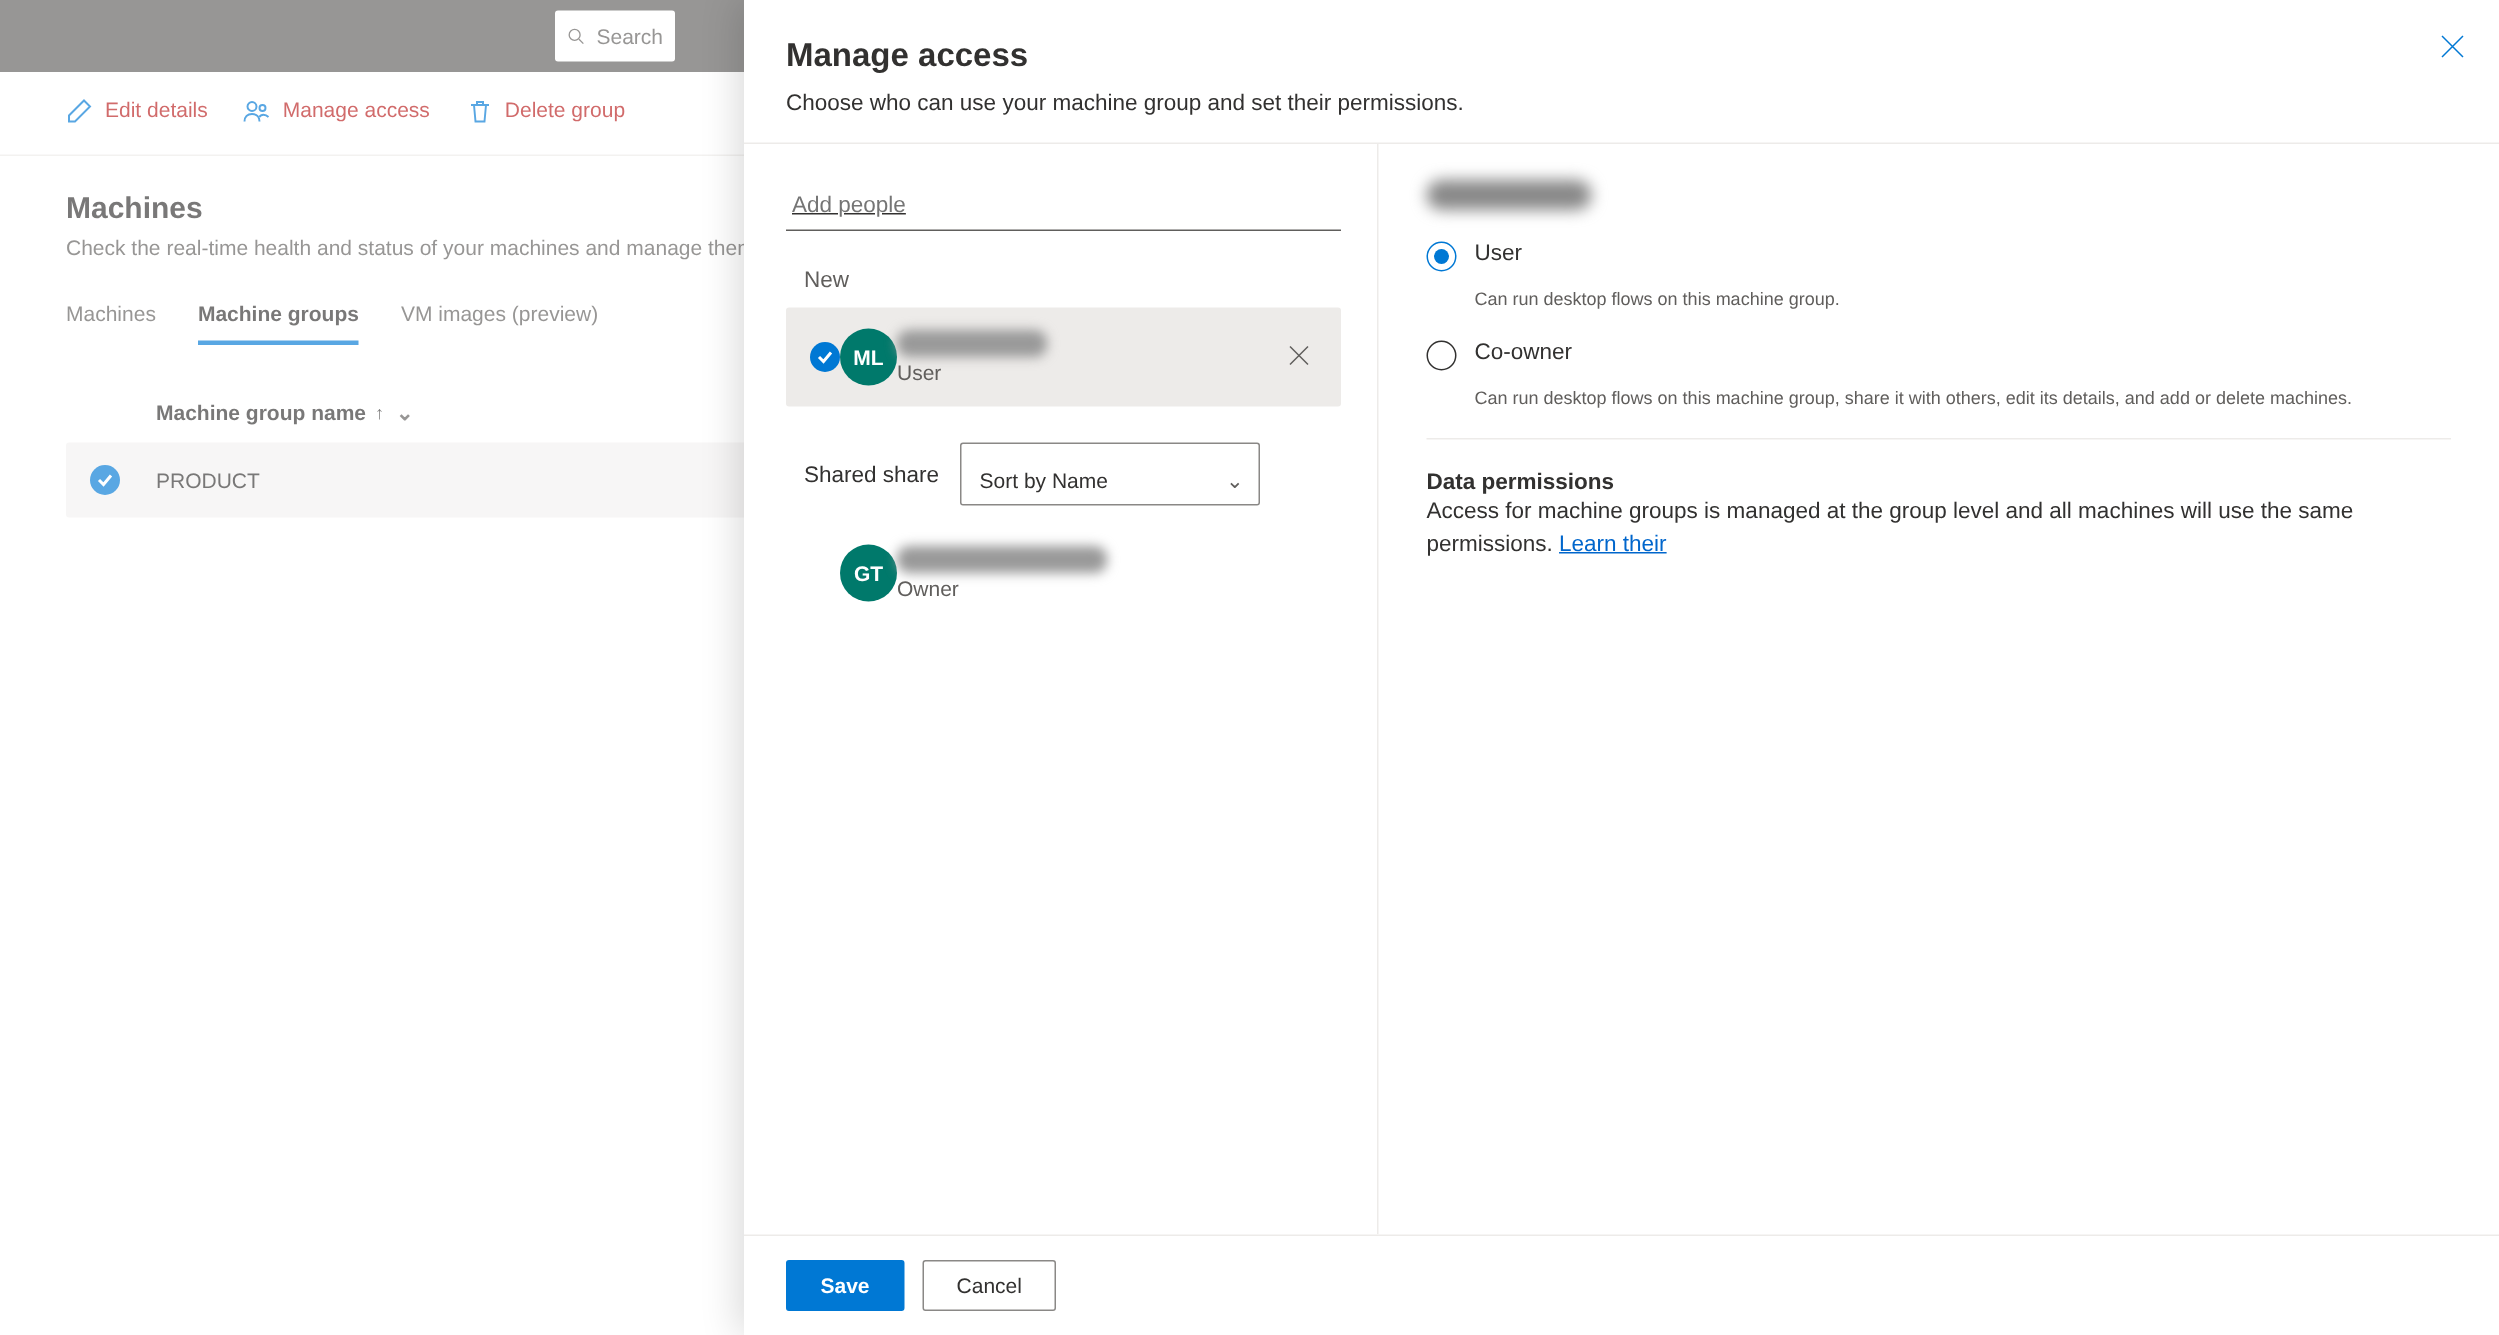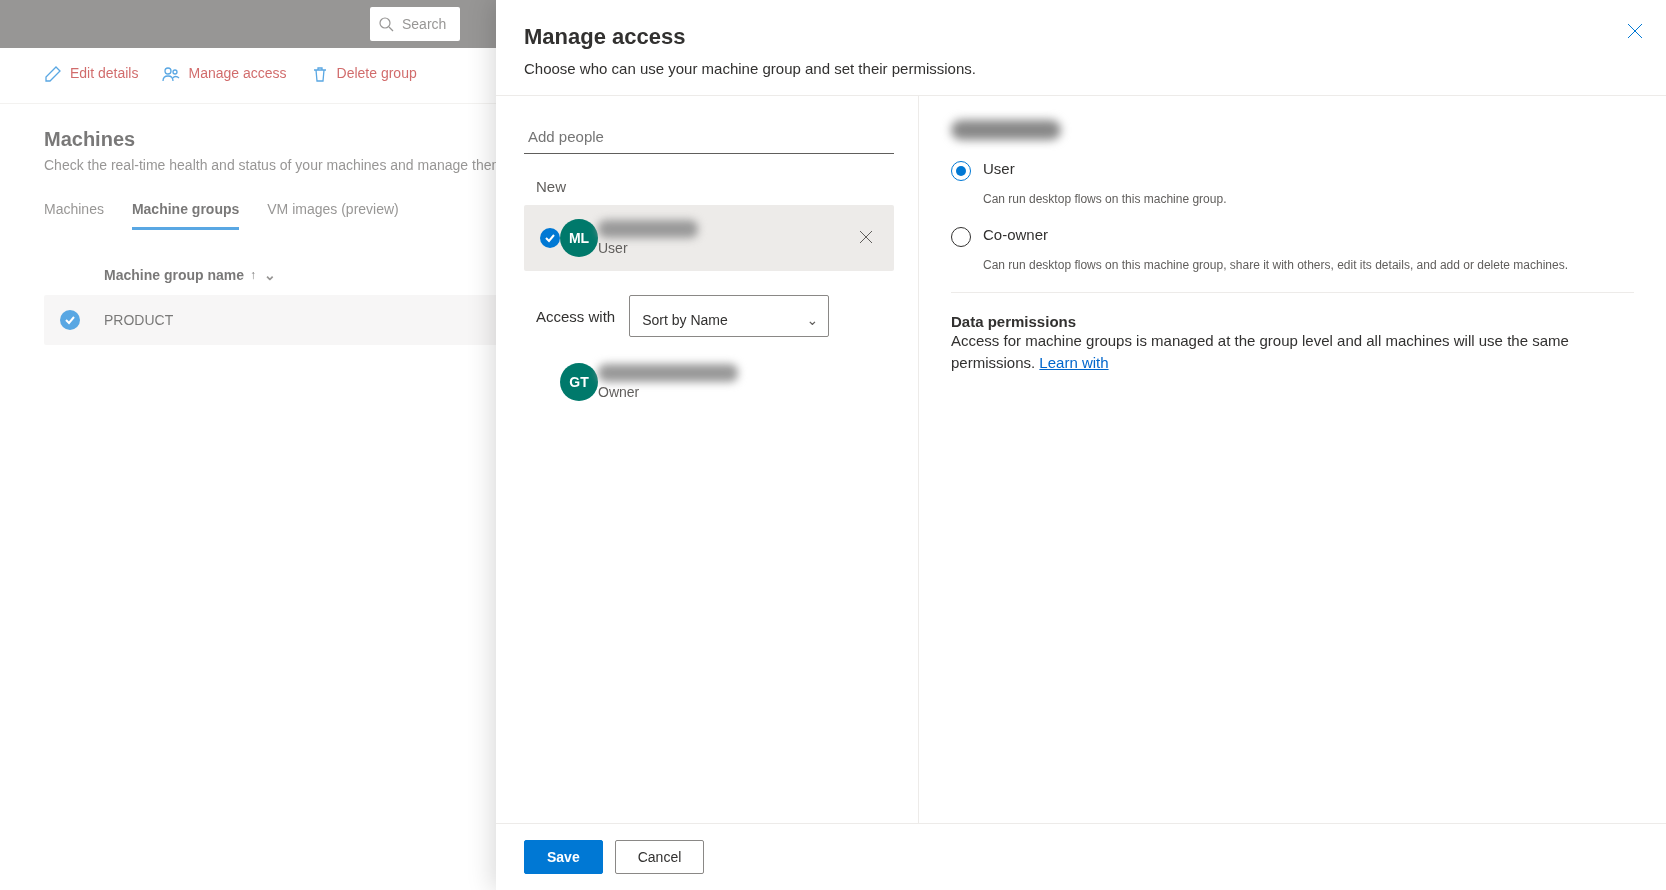--- a/index.html
+++ b/index.html
@@ -19,21 +19,21 @@
       display: flex;
       align-items: center;
       padding-left: 370px;
     }
     .search-box {
       background: #fff;
       border-radius: 2px;
       display: flex;
       align-items: center;
       padding: 6px 8px;
-      width: 90px;
+      width: 80px;
       height: 34px;
     }
     .search-box svg { margin-right: 8px; }
     .search-box span { color: #605e5c; font-size: 14px; }
     .command-bar {
       height: 56px;
       border-bottom: 1px solid #edebe9;
       display: flex;
       align-items: center;
       padding: 0 44px;
@@ -165,20 +165,21 @@
     }
     .add-people {
       border: none;
       border-bottom: 1px solid #605e5c;
       padding: 8px 4px;
       font-size: 15px;
       width: 100%;
       outline: none;
       color: #323130;
       background: transparent;
+      text-decoration: underline;
     }
     .section-label {
       color: #605e5c;
       font-size: 15px;
       margin: 24px 0 10px 12px;
     }
     .person-row {
       display: flex;
       align-items: center;
       padding: 14px 16px;
@@ -404,21 +405,21 @@
             <div class="person-name"></div>
             <div class="person-role">User</div>
           </div>
           <div class="remove-x">
             <svg width="16" height="16" viewBox="0 0 16 16" fill="none" stroke="#605e5c" stroke-width="1">
                 <path d="M2 2l12 12M14 2L2 14"></path>
               </svg>
           </div>
         </div>
         <div class="shared-with-row">
-          <label>Access with</label>
+          <label>Shared share</label>
           <div class="sort-select">
             <span>Sort by Name</span>
             <span class="chev2">⌄</span>
           </div>
         </div>
         <div class="person-row">
           <div class="person-check hidden"></div>
           <div class="avatar">GT</div>
           <div class="person-info">
             <div class="person-name wide"></div>
@@ -436,21 +437,21 @@
         </div>
         <div class="radio-desc">Can run desktop flows on this machine group.</div>
         <div class="radio-row">
           <div class="radio"></div>
           <div class="radio-label">Co-owner</div>
         </div>
         <div class="radio-desc">Can run desktop flows on this machine group, share it with others, edit its details, and add or delete machines.</div>
         <hr class="divider">
         <div class="dp-heading">Data permissions</div>
         <div class="dp-text">
-          <span>Access for machine groups is managed at the group level and all machines will use the same permissions. </span><a>Learn with</a>
+          <span>Access for machine groups is managed at the group level and all machines will use the same permissions. </span><a>Learn their</a>
         </div>
       </div>
     </div>
     <div class="panel-footer">
       <button class="btn btn-primary">Save</button>
       <button class="btn btn-secondary">Cancel</button>
     </div>
   </div>
 </div>
 

